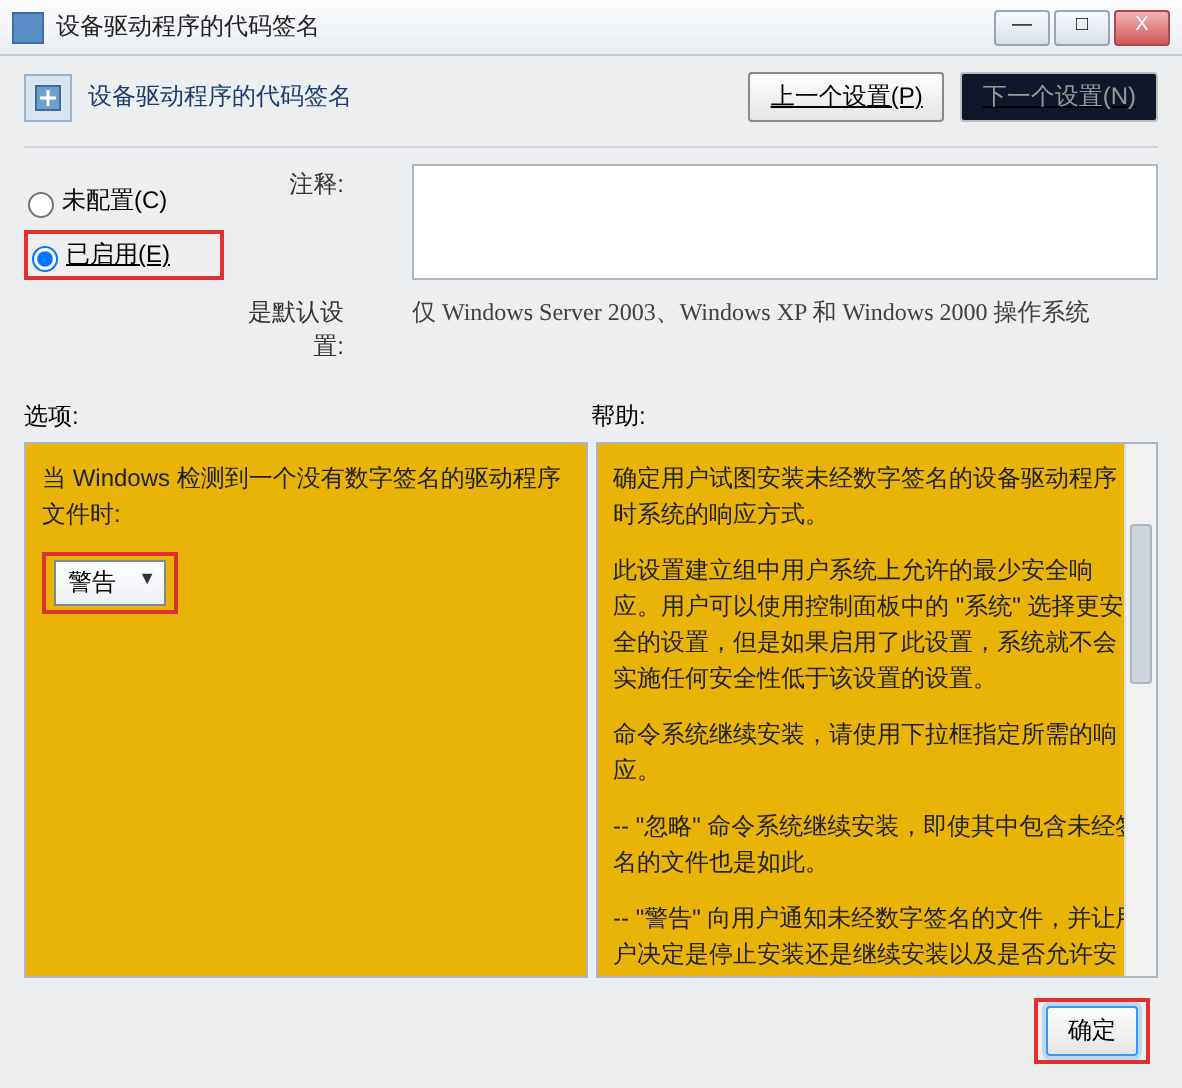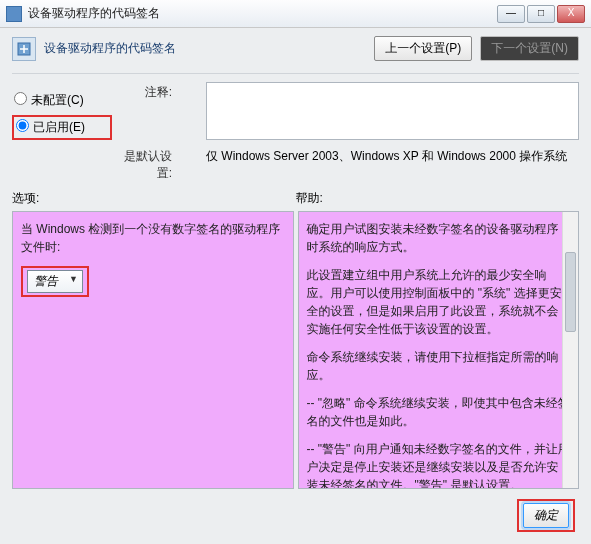--- a/index.html
+++ b/index.html
@@ -8,44 +8,44 @@
 .title-icon { width:16px; height:16px; background:#5a8ec7; display:inline-block; margin-right:6px; border:1px solid #3a6ea7; }
 .titlebar-title { flex:1; color:#222; }
 .winbtns { display:flex; gap:2px; }
 .winbtn { width:28px; height:18px; border:1px solid #9aa6b2; background:linear-gradient(#f7fafd,#d6e0ea); border-radius:2px; text-align:center; line-height:14px; font-size:10px; cursor:default; }
 .winbtn.close { border-color:#b04a4a; background:linear-gradient(#f2b4b4,#d05858); color:#fff; }
 .content { padding:8px 12px 8px 12px; height:calc(544px - 28px); display:flex; flex-direction:column; }
 .header-row { display:flex; align-items:center; gap:8px; margin-bottom:8px; }
 .header-icon { width:24px; height:24px; background:#d9e6f2; border:1px solid #9bb4ce; display:flex; align-items:center; justify-content:center; }
 .header-icon svg { width:16px; height:16px; }
 .header-title { color:#1a3e6e; }
-.nav-btns { margin-left:auto; display:flex; gap:8px; }
+.nav-btns { margin-left:auto; display:flex; gap:8px;text-decoration:underline; }
 .btn { border:1px solid #8a8a8a; background:linear-gradient(#fdfdfd,#e6e6e6); padding:3px 10px; border-radius:2px; cursor:default; }
-.btn.disabled { color:#9a9a9a; border-color:#bdbdbd; background:#404040; }
+.btn.disabled { color:#9a9a9a; border-color:#bdbdbd; background:#0f172a; }
 .btn.hot { border:1px solid #3399ff; box-shadow:0 0 0 2px rgba(51,153,255,0.25); }
 .body-split { display:flex; gap:6px; }
 .radios { width:100px; padding-top:4px; }
-.radio-row { display:flex; align-items:flex-start; gap:4px; margin:4px 0; padding:2px 2px; }
-.radio-row.highlighted { border:2px solid #e03030; }
+.radio-row { display:flex; align-items:flex-end; gap:4px; margin:4px 0; padding:2px 2px; }
+.radio-row.highlighted { border:2px solid #e03030;text-decoration:underline; }
 .right-form { flex:1; }
 .form-line { display:flex; align-items:flex-start; margin-bottom:6px;gap:28px; }
 .form-label { width:60px; text-align:right; padding-right:6px; padding-top:2px; color:#333; }
 .textarea { flex:1; height:58px; border:1px solid #aeb6bf; background:#fff; resize:none; padding:2px 4px; }
-.platform-text { color:#000000; padding-top:2px; }
-.section-labels { display:flex; margin-top:2px; margin-bottom:4px; }
+.platform-text { color:#404040; padding-top:2px;font-family:Liberation Serif, serif; }
+.section-labels { display:flex; margin-top:12px; margin-bottom:4px; }
 .section-labels > div:first-child { width:50%; }
 .panels { display:flex; gap:4px; flex:1; min-height:0; }
-.panel { flex:1; border:1px solid #aeb6bf; background:#f0abfc; padding:8px; overflow:hidden; position:relative; }
+.panel { flex:1; border:1px solid #aeb6bf; background:#eab308; padding:8px; overflow:hidden; position:relative; }
 .panel.right { overflow-y:auto; }
 .opt-text { color:#222; margin-bottom:10px; line-height:1.5; }
-.select-wrap { border:2px solid #e03030; display:inline-block; padding:2px 4px;font-style:italic; }
+.select-wrap { border:2px solid #e03030; display:inline-block; padding:2px 4px; }
 .select { border:1px solid #7a8a99; background:linear-gradient(#fff,#eef2f6); padding:2px 18px 2px 6px; position:relative; display:inline-block; min-width:56px; }
 .select::after { content:"▼"; position:absolute; right:4px; top:3px; font-size:9px; color:#333; }
 .help-body p { margin-bottom:10px; line-height:1.5; color:#222; }
-.footer { display:flex; justify-content:flex-end; gap:8px; padding:10px 4px 4px;font-style:italic; }
+.footer { display:flex; justify-content:flex-end; gap:8px; padding:10px 4px 4px; }
 .ok-wrap { border:2px solid #e03030; padding:2px 4px; }
 hr.sep { border:none; border-top:1px solid #d0d4d9; margin:4px 0 8px; }
 .scrollbar-v { position:absolute; right:0; top:0; bottom:0; width:16px; background:#f1f1f1; border-left:1px solid #dcdcdc; }
 .scrollbar-thumb { position:absolute; left:2px; right:2px; top:40px; height:80px; background:#cdd4db; border:1px solid #aeb6bf; border-radius:2px; }
 input[type=radio] { margin:0; }
 </style>
 </head>
 <body>
 
 <div class="titlebar">

